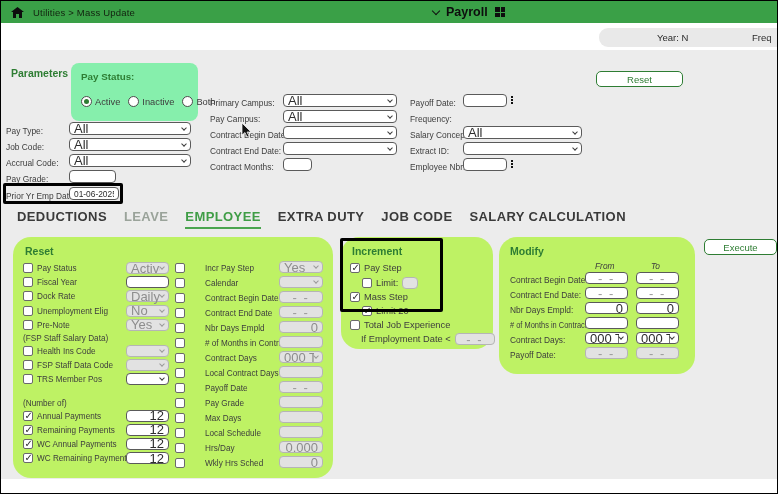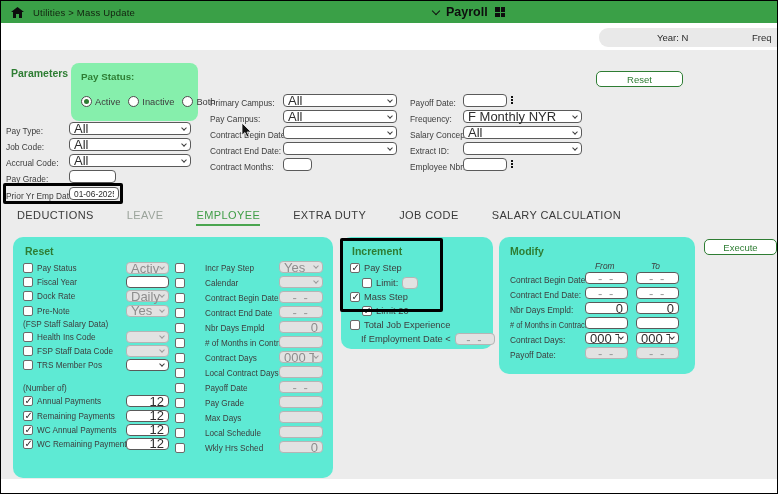--- a/index.html
+++ b/index.html
@@ -42,28 +42,28 @@
       background:#fff;flex:none;}
   .cb.on::after{content:"\2713";position:absolute;left:0.5px;top:-2px;font-size:10px;color:#2c2c2c;}
   .radio{position:relative;width:11px;height:11px;border:1px solid #4c4c4c;border-radius:50%;
          background:#fff;flex:none;}
   .radio.on::after{content:"";position:absolute;left:2px;top:2px;width:5px;height:5px;
          border-radius:50%;background:#2e7d33;}
   .dots3{position:absolute;display:flex;flex-direction:column;gap:1px;}
   .dots3 i{width:2px;height:2px;background:#111;display:block;}
   .btn{position:absolute;background:#fff;border:1px solid #2e7d33;border-radius:5px;color:#2e7d33;
        font-size:9.5px;display:flex;align-items:center;justify-content:center;}
-  .panel{position:absolute;background:#5eead4;border-radius:10px;}
+  .panel{position:absolute;background:#bef264;border-radius:18px;}
   .hlbox{position:absolute;border:3px solid #000;border-radius:2px;pointer-events:none;}
   
   .psbox{position:absolute;left:70px;top:62px;width:127px;height:58px;background:#86efac;border-radius:8px;}
   .psrow{position:absolute;left:10px;top:33px;display:flex;align-items:center;gap:4px;font-size:9.3px;}
   .psrow .opt{display:flex;align-items:center;gap:3px;margin-right:4px;}
   
-  .tabs{position:absolute;left:16px;top:208px;display:flex;gap:33px;font-size:11px;font-weight:400;
+  .tabs{position:absolute;left:16px;top:208px;display:flex;gap:17px;font-size:13px;font-weight:700;
         letter-spacing:.4px;color:#3a3a3a;}
   .tab{padding-bottom:3px;cursor:pointer;white-space:nowrap;}
   .tab.muted{color:#9aa39a;}
   .tab.active{color:#3f9d46;border-bottom:2px solid #4aa54f;}
   
   .colA{position:absolute;left:22px;top:260px;width:148px;display:flex;flex-direction:column;}
   .colB{position:absolute;left:174px;top:259px;width:150px;display:flex;flex-direction:column;}
   .rrow{position:relative;height:14.2px;display:flex;align-items:center;gap:4px;}
   .colB .rrow{height:15px;gap:20px;}
   .rrow .rlbl{font-size:9.3px;white-space:nowrap;transform:scaleX(0.88);transform-origin:0 50%;}
@@ -182,24 +182,20 @@
   <span class="lbl" style="left:409px;top:96px">Payoff Date:</span>
   <span class="inp" style="left:462px;top:93px;width:44px">
       <span class="val"></span>
     </span>
   <span class="dots3" style="left:510px;top:95px">
       <i></i>
       <i></i>
       <i></i>
     </span>
   <span class="lbl" style="left:409px;top:112px">Frequency:</span>
-  <span class="dd" style="left:462px;top:109px;width:119px">
-      <span class="val">F Monthly NYR</span>
-      <span class="chev"></span>
-    </span>
   <span class="lbl" style="left:409px;top:128px">Salary Concept:</span>
   <span class="dd" style="left:462px;top:125px;width:119px">
       <span class="val">All</span>
       <span class="chev"></span>
     </span>
   <span class="lbl" style="left:409px;top:144px">Extract ID:</span>
   <span class="dd" style="left:462px;top:141px;width:119px">
       <span class="val"></span>
       <span class="chev"></span>
     </span>
@@ -250,20 +246,28 @@
     <div class="rrow">
       <span class="cb"></span>
       <span class="rlbl">Dock Rate</span>
       <span class="ctl dd disabled">
           <span class="val">Daily Rate</span>
           <span class="chev"></span>
         </span>
     </div>
     <div class="rrow">
       <span class="cb"></span>
+      <span class="rlbl">Unemployment Elig</span>
+      <span class="ctl dd disabled">
+          <span class="val">No</span>
+          <span class="chev"></span>
+        </span>
+    </div>
+    <div class="rrow">
+      <span class="cb"></span>
       <span class="rlbl">Pre-Note</span>
       <span class="ctl dd disabled">
           <span class="val">Yes</span>
           <span class="chev"></span>
         </span>
     </div>
     <div class="grplbl">(FSP Staff Salary Data)</div>
     <div class="rrow">
       <span class="cb"></span>
       <span class="rlbl">Health Ins Code</span>
@@ -399,20 +403,27 @@
       <span class="rlbl">Max Days</span>
       <span class="ctl inp disabled">
           <span class="val"></span>
         </span>
     </div>
     <div class="rrow">
       <span class="cb"></span>
       <span class="rlbl">Local Schedule</span>
       <span class="ctl inp disabled">
           <span class="val"></span>
+        </span>
+    </div>
+    <div class="rrow">
+      <span class="cb"></span>
+      <span class="rlbl">Hrs/Day</span>
+      <span class="ctl inp disabled num">
+          <span class="val">0.000</span>
         </span>
     </div>
     <div class="rrow">
       <span class="cb"></span>
       <span class="rlbl">Wkly Hrs Sched</span>
       <span class="ctl inp disabled num">
           <span class="val">0</span>
         </span>
     </div>
   </div>

